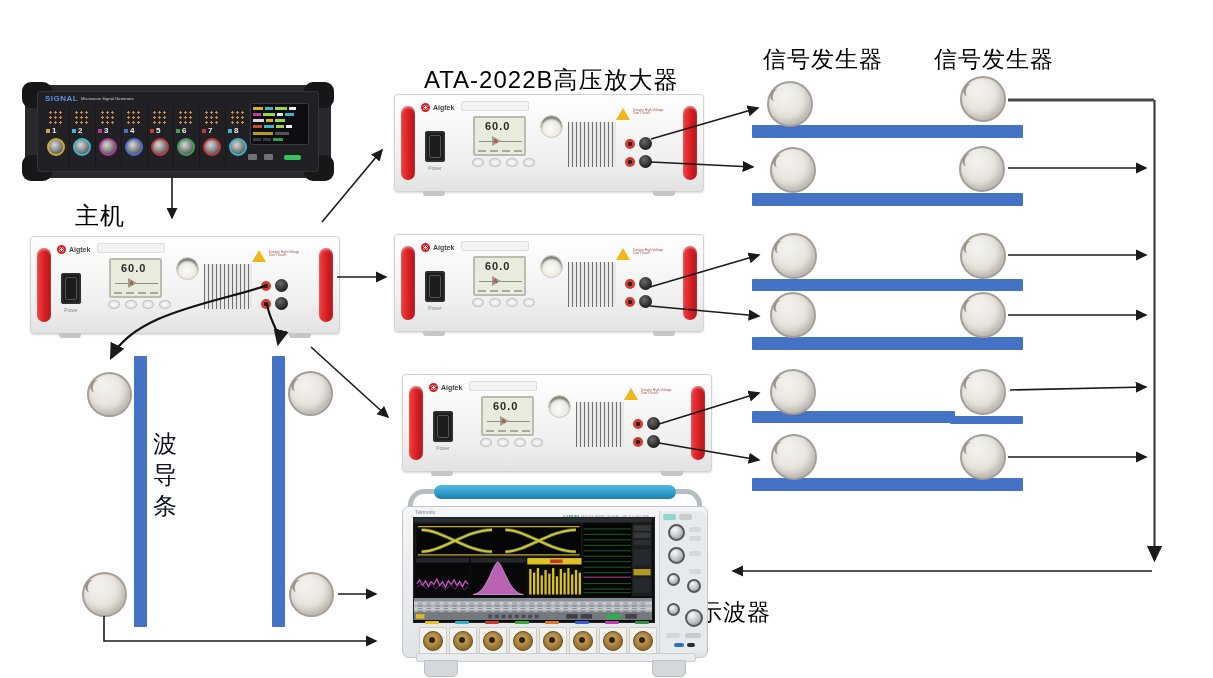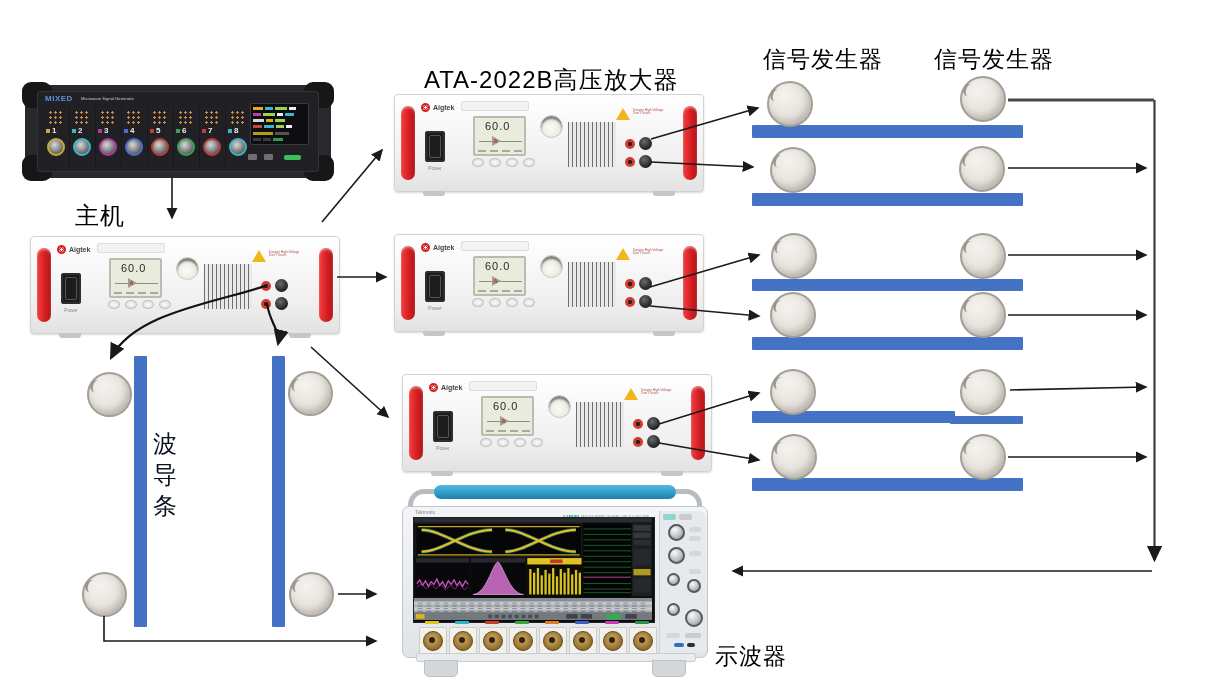--- a/index.html
+++ b/index.html
@@ -33,21 +33,21 @@
   .amp-logo-txt{font-size:7px;font-weight:bold;color:#444;}
   .amp-model{position:absolute;left:66px;top:6px;width:66px;height:8px;background:#f3f3f3;border:1px solid #ddd;
        border-radius:2px;overflow:hidden;white-space:nowrap;}
   .amp-switch{position:absolute;left:30px;top:36px;width:20px;height:31px;background:#1c1c1c;border-radius:3px;
        box-shadow:inset 0 0 0 2px #2e2e2e;}
   .amp-switch::after{content:"";position:absolute;left:4px;top:4px;right:4px;bottom:4px;border:1px solid #555;border-radius:2px;}
   .amp-power{position:absolute;left:28px;top:70px;width:24px;text-align:center;font-size:6px;color:#888;
        transform:scale(.8);}
   .amp-lcd{position:absolute;left:78px;top:21px;width:53px;height:40px;background:#e9ecdc;border:2px solid #b9bcae;
        border-radius:2px;box-sizing:border-box;}
-  .amp-val{position:absolute;left:10px;top:2px;font-size:11px;font-weight:normal;color:#2a2a2a;letter-spacing:1px;}
+  .amp-val{position:absolute;left:10px;top:2px;font-size:11px;font-weight:bold;color:#2a2a2a;letter-spacing:1px;}
   .amp-schem{position:absolute;left:4px;top:18px;width:43px;height:10px;}
   .schem-line{position:absolute;left:0;top:5px;width:43px;height:1px;background:#8a8d80;}
   .schem-tri{position:absolute;left:13px;top:0;width:0;height:0;border-top:5px solid transparent;
        border-bottom:5px solid transparent;border-left:9px solid #9aa08e;}
   .schem-a{position:absolute;left:14px;top:1px;font-size:7px;font-weight:bold;color:#d41f24;line-height:8px;transform:scale(.8);}
   .amp-menu{position:absolute;left:3px;bottom:2px;width:45px;display:flex;gap:4px;}
   .amp-menu i{display:block;width:8px;height:2px;background:#a7aa9c;}
   .amp-btns{position:absolute;left:77px;top:63px;display:flex;gap:5px;}
   .amp-btns i{display:block;width:10px;height:7px;border-radius:50%;background:radial-gradient(#fcfcfc,#d8d8d8);
        border:1px solid #c0c0c0;}
@@ -116,29 +116,29 @@
 </head>
 <body>
 
 <div id="canvas">
 
   <div class="lbl" style="left:75px;top:200px;">主机</div>
   <div class="lbl" style="left:424px;top:64px;">ATA-2022B高压放大器</div>
   <div class="lbl lbl-s" style="left:763px;top:44px;">信号发生器</div>
   <div class="lbl lbl-s" style="left:934px;top:44px;">信号发生器</div>
   <div class="wg-label" style="left:151px;top:428px;">波导条</div>
-  <div class="lbl lbl-s" style="left:715px;top:597px;margin-top:44px;">示波器</div>
+  <div class="lbl lbl-s" style="left:699px;top:597px;">示波器</div>
 
   <div class="siggen">
     <div class="sg-bump" style="left:-3px;top:-3px;"></div>
     <div class="sg-bump" style="right:-3px;top:-3px;"></div>
     <div class="sg-bump" style="left:-3px;bottom:-3px;"></div>
     <div class="sg-bump" style="right:-3px;bottom:-3px;"></div>
     <div class="sg-panel">
-      <div class="sg-brand">MIXED</div>
+      <div class="sg-brand">SIGNAL</div>
       <div class="sg-sub">Microwave Signal Generator</div>
       <div class="sg-ch" style="left:6px;">
           <div class="sg-dots"></div>
           <div class="sg-num">
             <i style="background:#C8A93A"></i>
             <span>1</span>
           </div>
           <div class="sg-knob" style="border:2px solid #C8A93A"></div>
         </div>
       <div class="sg-ch" style="left:32px;">

